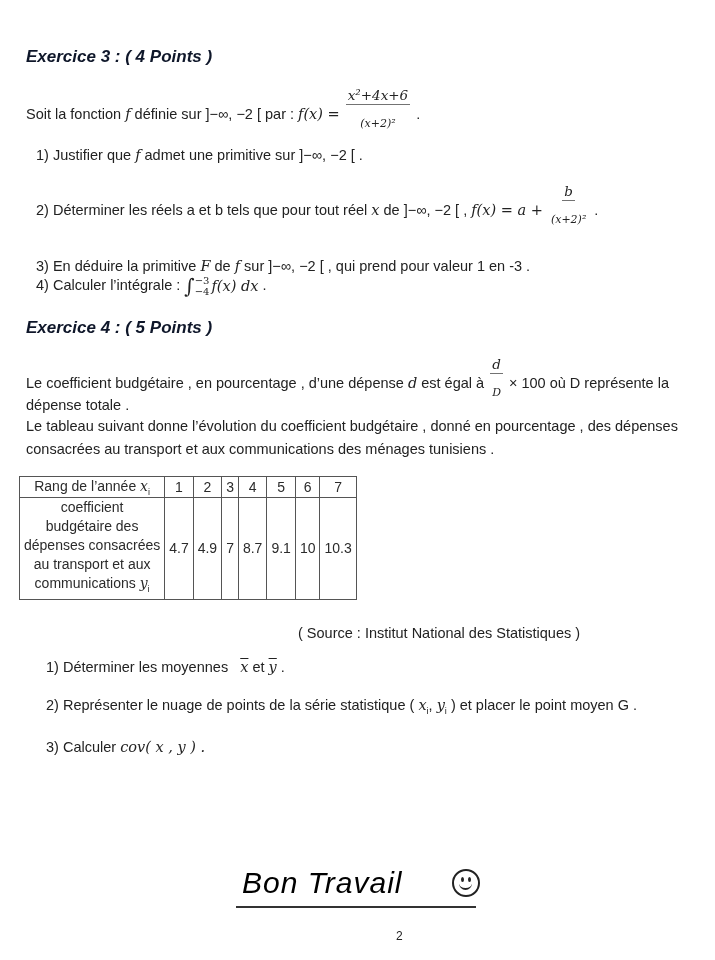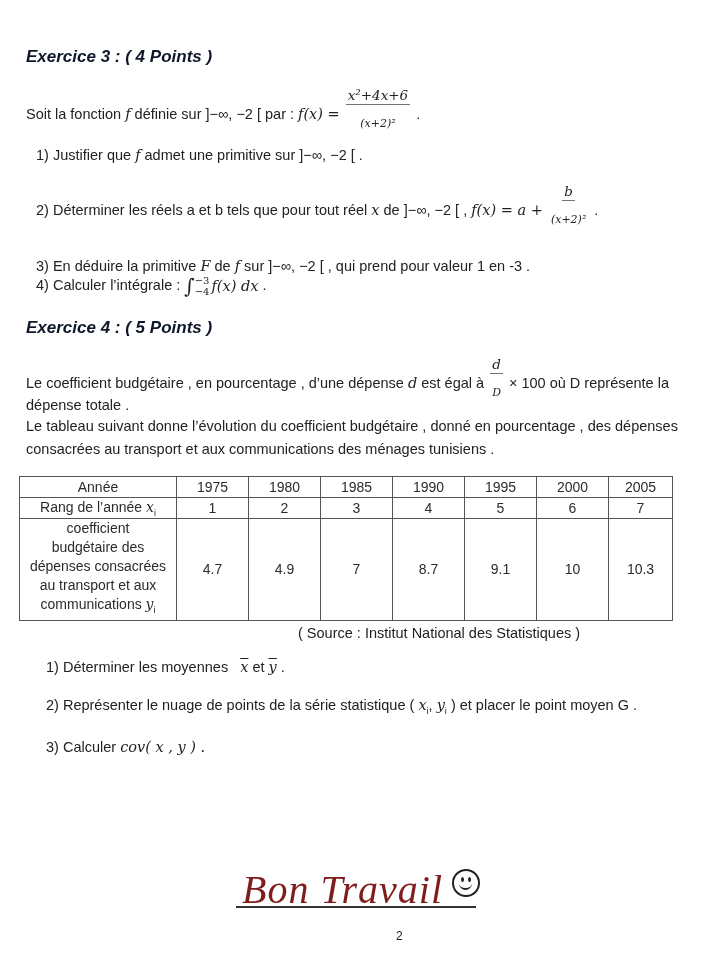--- a/index.html
+++ b/index.html
@@ -13,21 +13,21 @@
   .frac .num { border-bottom:1px solid #737373; padding:0 2px; line-height:1.15; font-size:13.5px; }
   .frac .den { padding:12px 2px; line-height:1.2; font-size:11px; }
   .intg { display:inline-flex; align-items:center; vertical-align:middle; }
   .intg .sym { font-family:"DejaVu Serif", serif; font-size:20px; font-style:italic; }
   .intg .lims { display:inline-flex; flex-direction:column; font-size:10px; line-height:1.1; margin-right:2px; }
   table.data { position:absolute; left:19px; top:476px; border-collapse:collapse; font-size:14px; color:#2b2b2b; }
   table.data td { border:1px solid #555; text-align:center; padding:0 4px; }
   table.data tr.r1 td, table.data tr.r2 td { height:20px; }
   table.data tr.r3 td { height:100px; line-height:19px; }
   .hr { position:absolute; background:#333; height:2px; }
-  .script { font-family:Liberation Serif, serif; font-style:italic; font-size:40px; color:#7f1d1d; letter-spacing:1px; }
+  .script { font-family:Liberation Sans, sans-serif; font-style:italic; font-size:30px; color:#000000; letter-spacing:1px; }
   .smiley { position:absolute; width:24px; height:24px; border:2px solid #222; border-radius:50%; }
   .smiley .eye { position:absolute; width:3px; height:5px; background:#222; border-radius:50%; top:6px; }
   .smiley .mouth { position:absolute; left:5px; top:9px; width:13px; height:8px; border-bottom:2px solid #222; border-radius:0 0 10px 10px; }
   .ovl { text-decoration:overline; }
 </style>
 </head>
 <body>
 
 <div class="abs title" style="left:26px;top:47px;">Exercice 3 : ( 4 Points )</div>
 
@@ -93,30 +93,20 @@
     <span class="den m">D</span>
   </span>
   <span>× 100 où D représente la</span>
 </div>
 <div class="abs" style="left:26px;top:397px;">dépense totale .</div>
 <div class="abs" style="left:26px;top:418px;">Le tableau suivant donne l’évolution du coefficient budgétaire , donné en pourcentage , des dépenses</div>
 <div class="abs" style="left:26px;top:441px;">consacrées au transport et aux communications des ménages tunisiens .</div>
 
 <table class="data">
   <tbody>
-      <tr class="r1">
-    <td style="width:148px;">Année</td>
-    <td style="width:63px;">1975</td>
-    <td style="width:63px;">1980</td>
-    <td style="width:63px;">1985</td>
-    <td style="width:63px;">1990</td>
-    <td style="width:63px;">1995</td>
-    <td style="width:63px;">2000</td>
-    <td style="width:55px;">2005</td>
-  </tr>
   <tr class="r2">
     <td>
       <span>Rang de l’année</span>
       <span class="m">x</span><sub style="font-size:9px;">i</sub>
     </td>
     <td>1</td>
     <td>2</td>
     <td>3</td>
     <td>4</td>
     <td>5</td>

